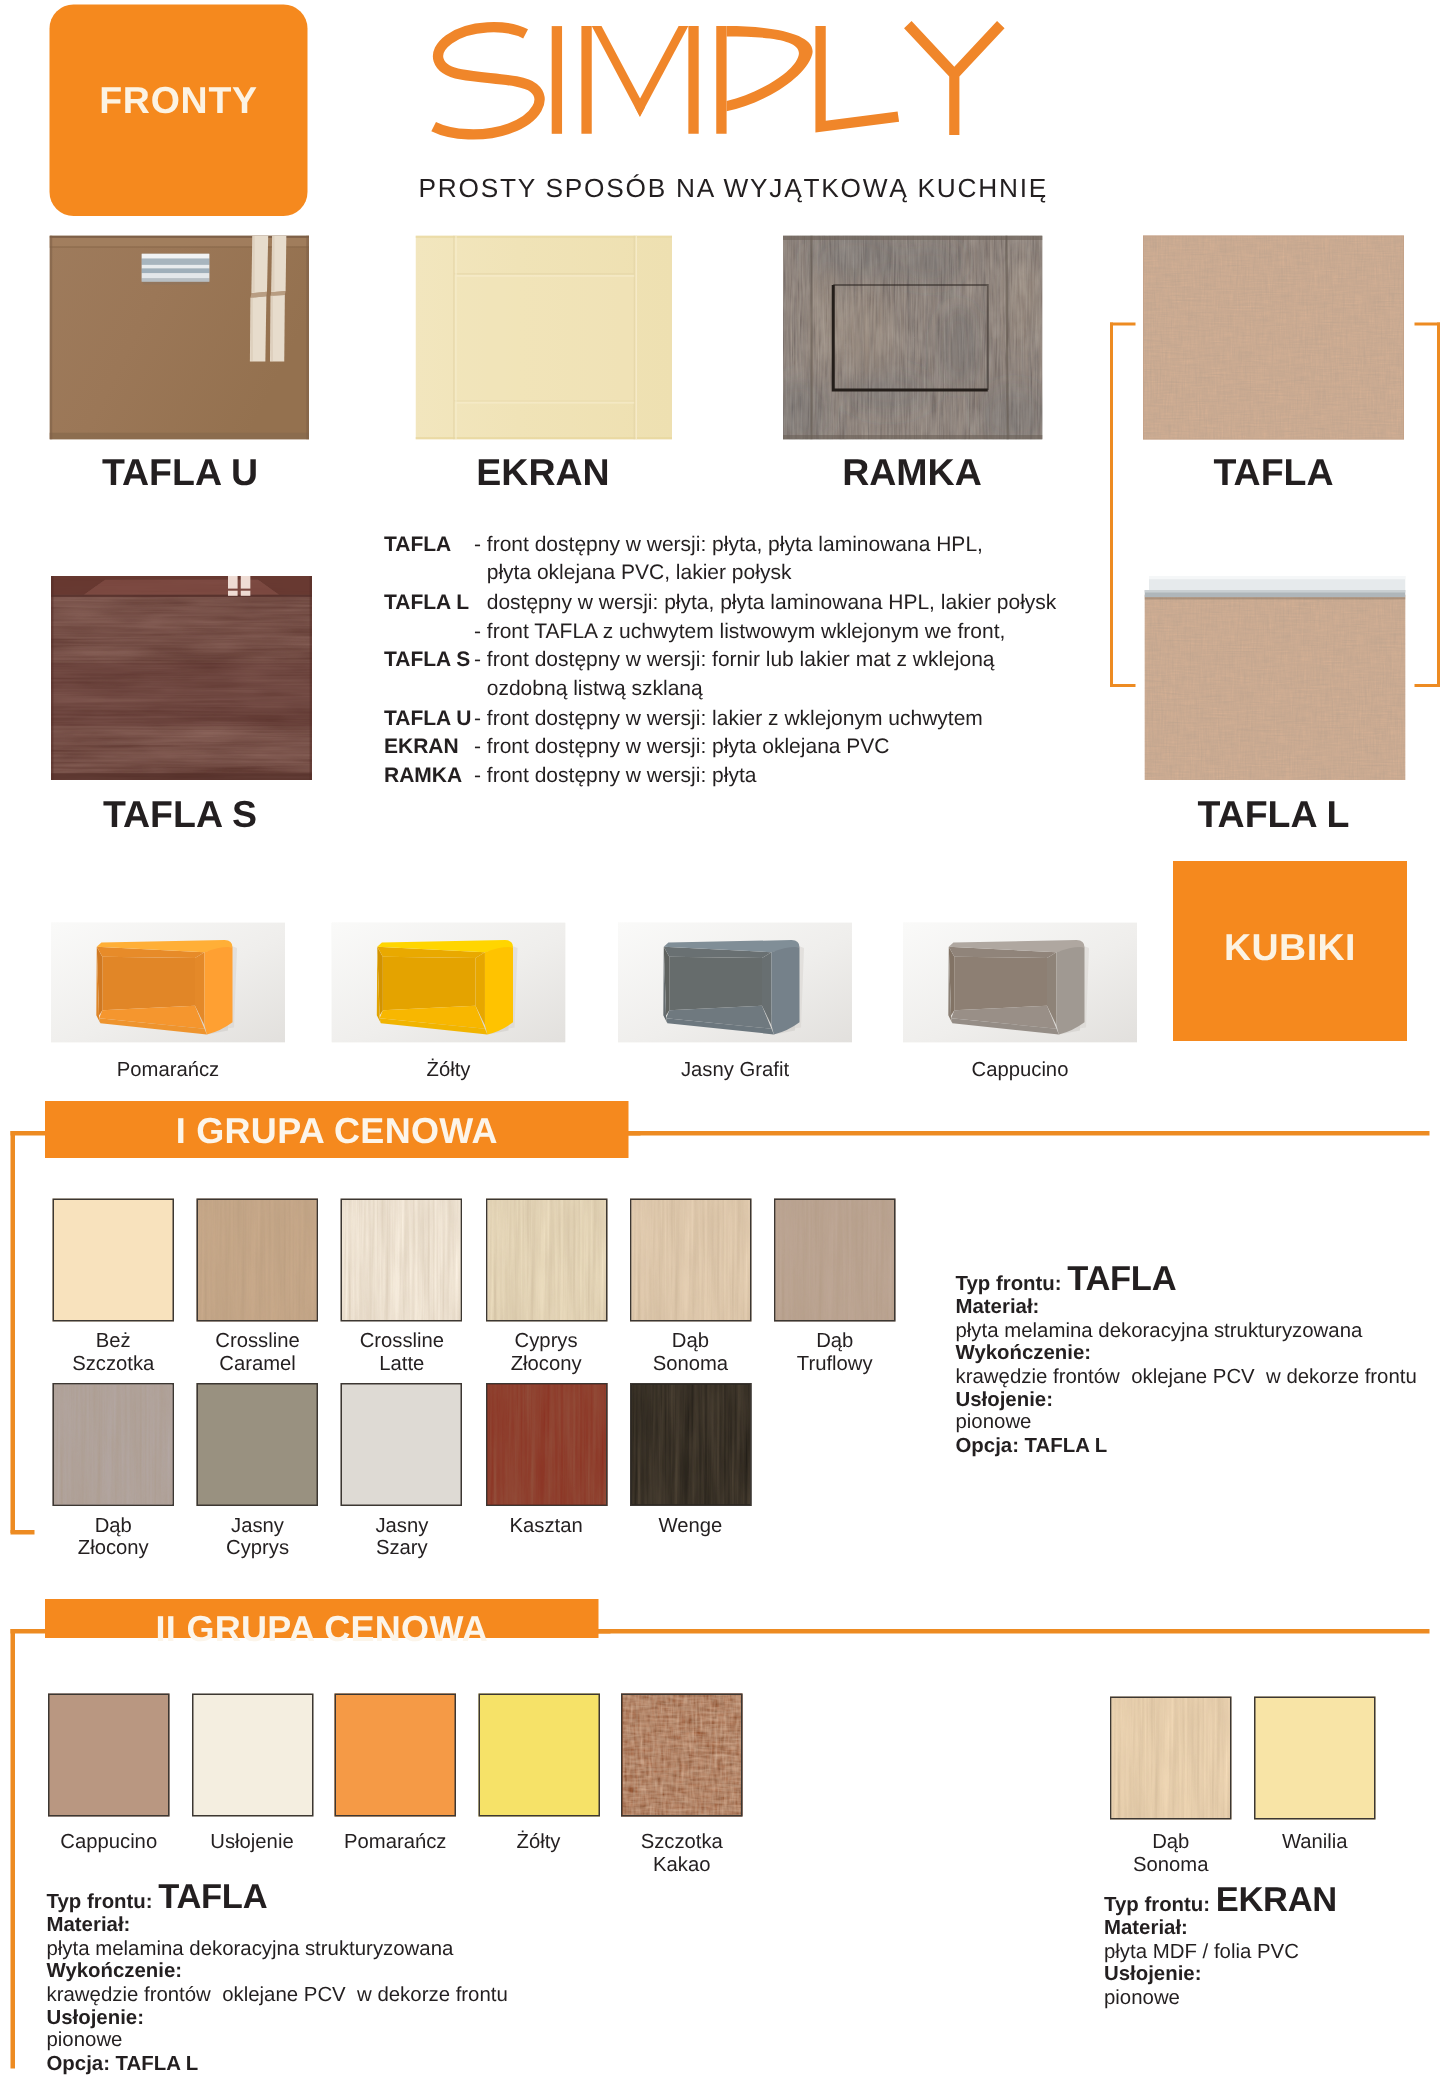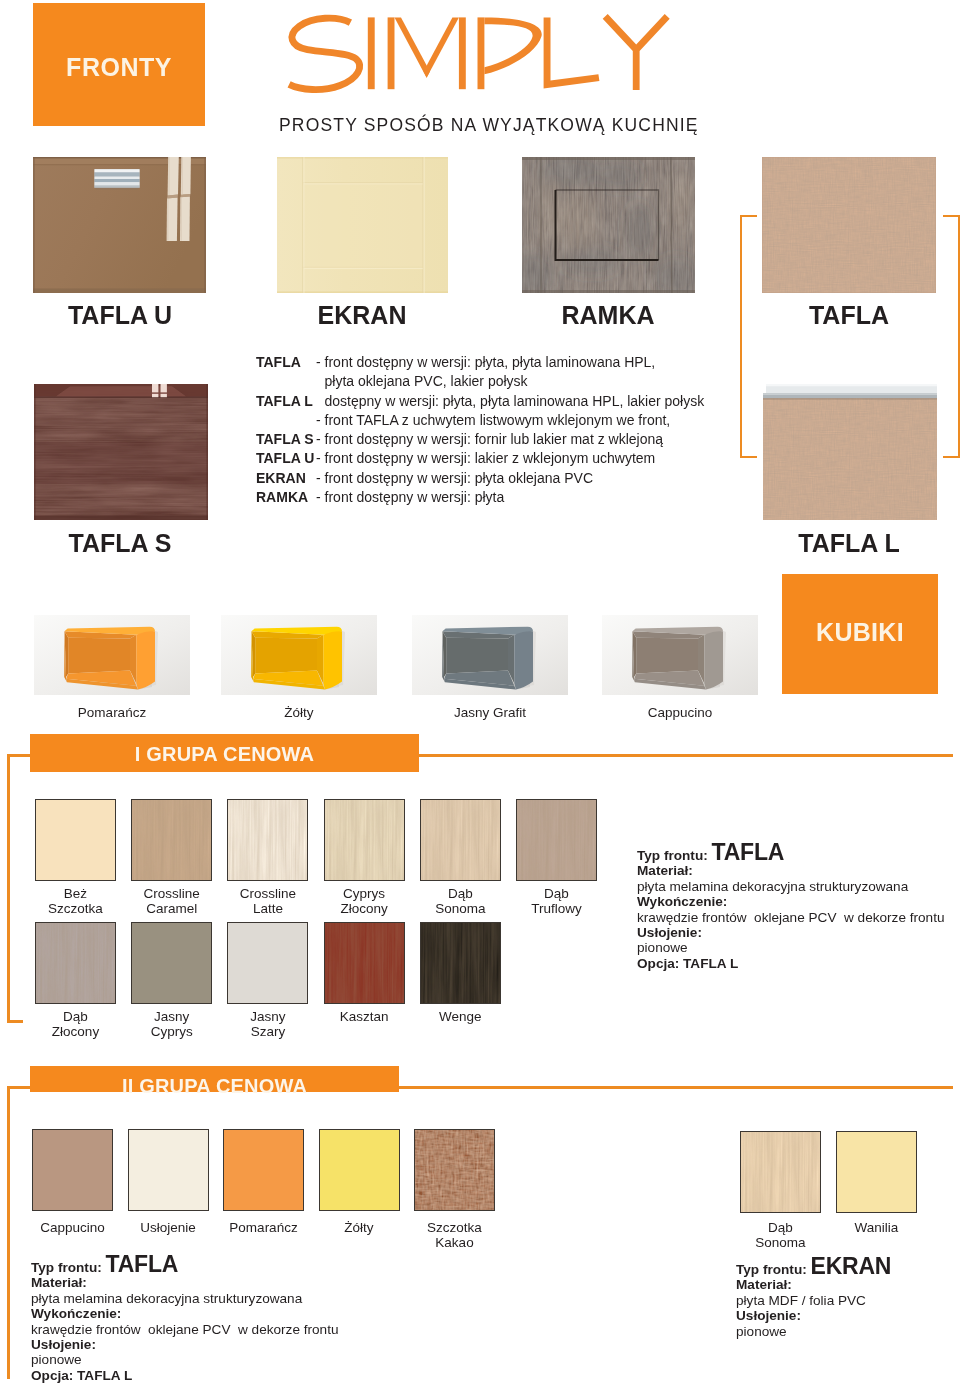--- a/index.html
+++ b/index.html
@@ -3,21 +3,21 @@
 <meta charset="utf-8">
 <title>SIMPLY - Fronty</title>
 <style>
   html,body{margin:0;padding:0;background:#fff;}
   body{width:960px;height:1387px;position:relative;overflow:hidden;
        font-family:"Liberation Sans",sans-serif;color:#231f20;
        -webkit-font-smoothing:antialiased;}
   .abs{position:absolute;}
 
   
-  #fronty-badge{left:33px;top:3px;width:172px;height:123px;background:#F5891E;}
+  #fronty-badge{left:33px;top:3px;width:172px;height:141px;background:#F5891E;border-radius:16px;}
   #fronty-label{position:absolute;left:0;right:0;top:52px;text-align:center;
      font-size:25px;font-weight:bold;letter-spacing:.5px;color:#FCF3E3;line-height:1;}
   #logo-wrap{left:285px;top:6px;width:400px;height:92px;}
   #tagline{left:279px;top:117px;width:440px;font-size:17.5px;letter-spacing:1.17px;
      color:#231f20;white-space:nowrap;line-height:1;font-weight:400;}
 
   
   .door{position:absolute;}
   .door-label{position:absolute;text-align:center;font-weight:bold;font-size:25px;
      line-height:1;color:#231f20;white-space:nowrap;}
@@ -34,21 +34,21 @@
 
   
   #kubiki-badge{left:782px;top:574px;width:156px;height:120px;background:#F5891E;}
   #kubiki-label{position:absolute;left:0;right:0;top:46px;text-align:center;
      font-size:25px;font-weight:bold;letter-spacing:.3px;color:#FCF3E3;line-height:1;}
   .kubik{position:absolute;}
   .kubik-label{position:absolute;text-align:center;font-size:13.5px;line-height:1;
      color:#231f20;white-space:nowrap;}
 
   
-  .band{position:absolute;background:#F5891E;color:#FCF5EA;font-weight:bold;font-size:20px;
+  .band{position:absolute;background:#F5891E;color:#FCF5EA;font-weight:bold;font-size:24px;
      line-height:41px;text-align:center;letter-spacing:.2px;}
   .hline{position:absolute;height:2.6px;background:#ED8B22;}
   .vline{position:absolute;width:2.6px;background:#ED8B22;}
 
   
   .sw{position:absolute;width:81px;height:82px;border:1px solid #3c3732;box-sizing:border-box;}
   .sw-label{position:absolute;width:120px;text-align:center;font-size:13.5px;
      line-height:15.4px;color:#231f20;}
 
   
@@ -261,20 +261,21 @@
     <span class="tx ind">płyta oklejana PVC, lakier połysk</span>
   </div>
   <div class="row">
     <span class="nm">TAFLA L</span>
     <span class="tx ind">dostępny w wersji: płyta, płyta laminowana HPL, lakier połysk</span>
     <span class="tx">- front TAFLA z uchwytem listwowym wklejonym we front,</span>
   </div>
   <div class="row">
     <span class="nm">TAFLA S</span>
     <span class="tx">- front dostępny w wersji: fornir lub lakier mat z wklejoną</span>
+    <span class="tx ind">ozdobną listwą szklaną</span>
   </div>
   <div class="row">
     <span class="nm">TAFLA U</span>
     <span class="tx">- front dostępny w wersji: lakier z wklejonym uchwytem</span>
   </div>
   <div class="row">
     <span class="nm">EKRAN</span>
     <span class="tx">- front dostępny w wersji: płyta oklejana PVC</span>
   </div>
   <div class="row">

